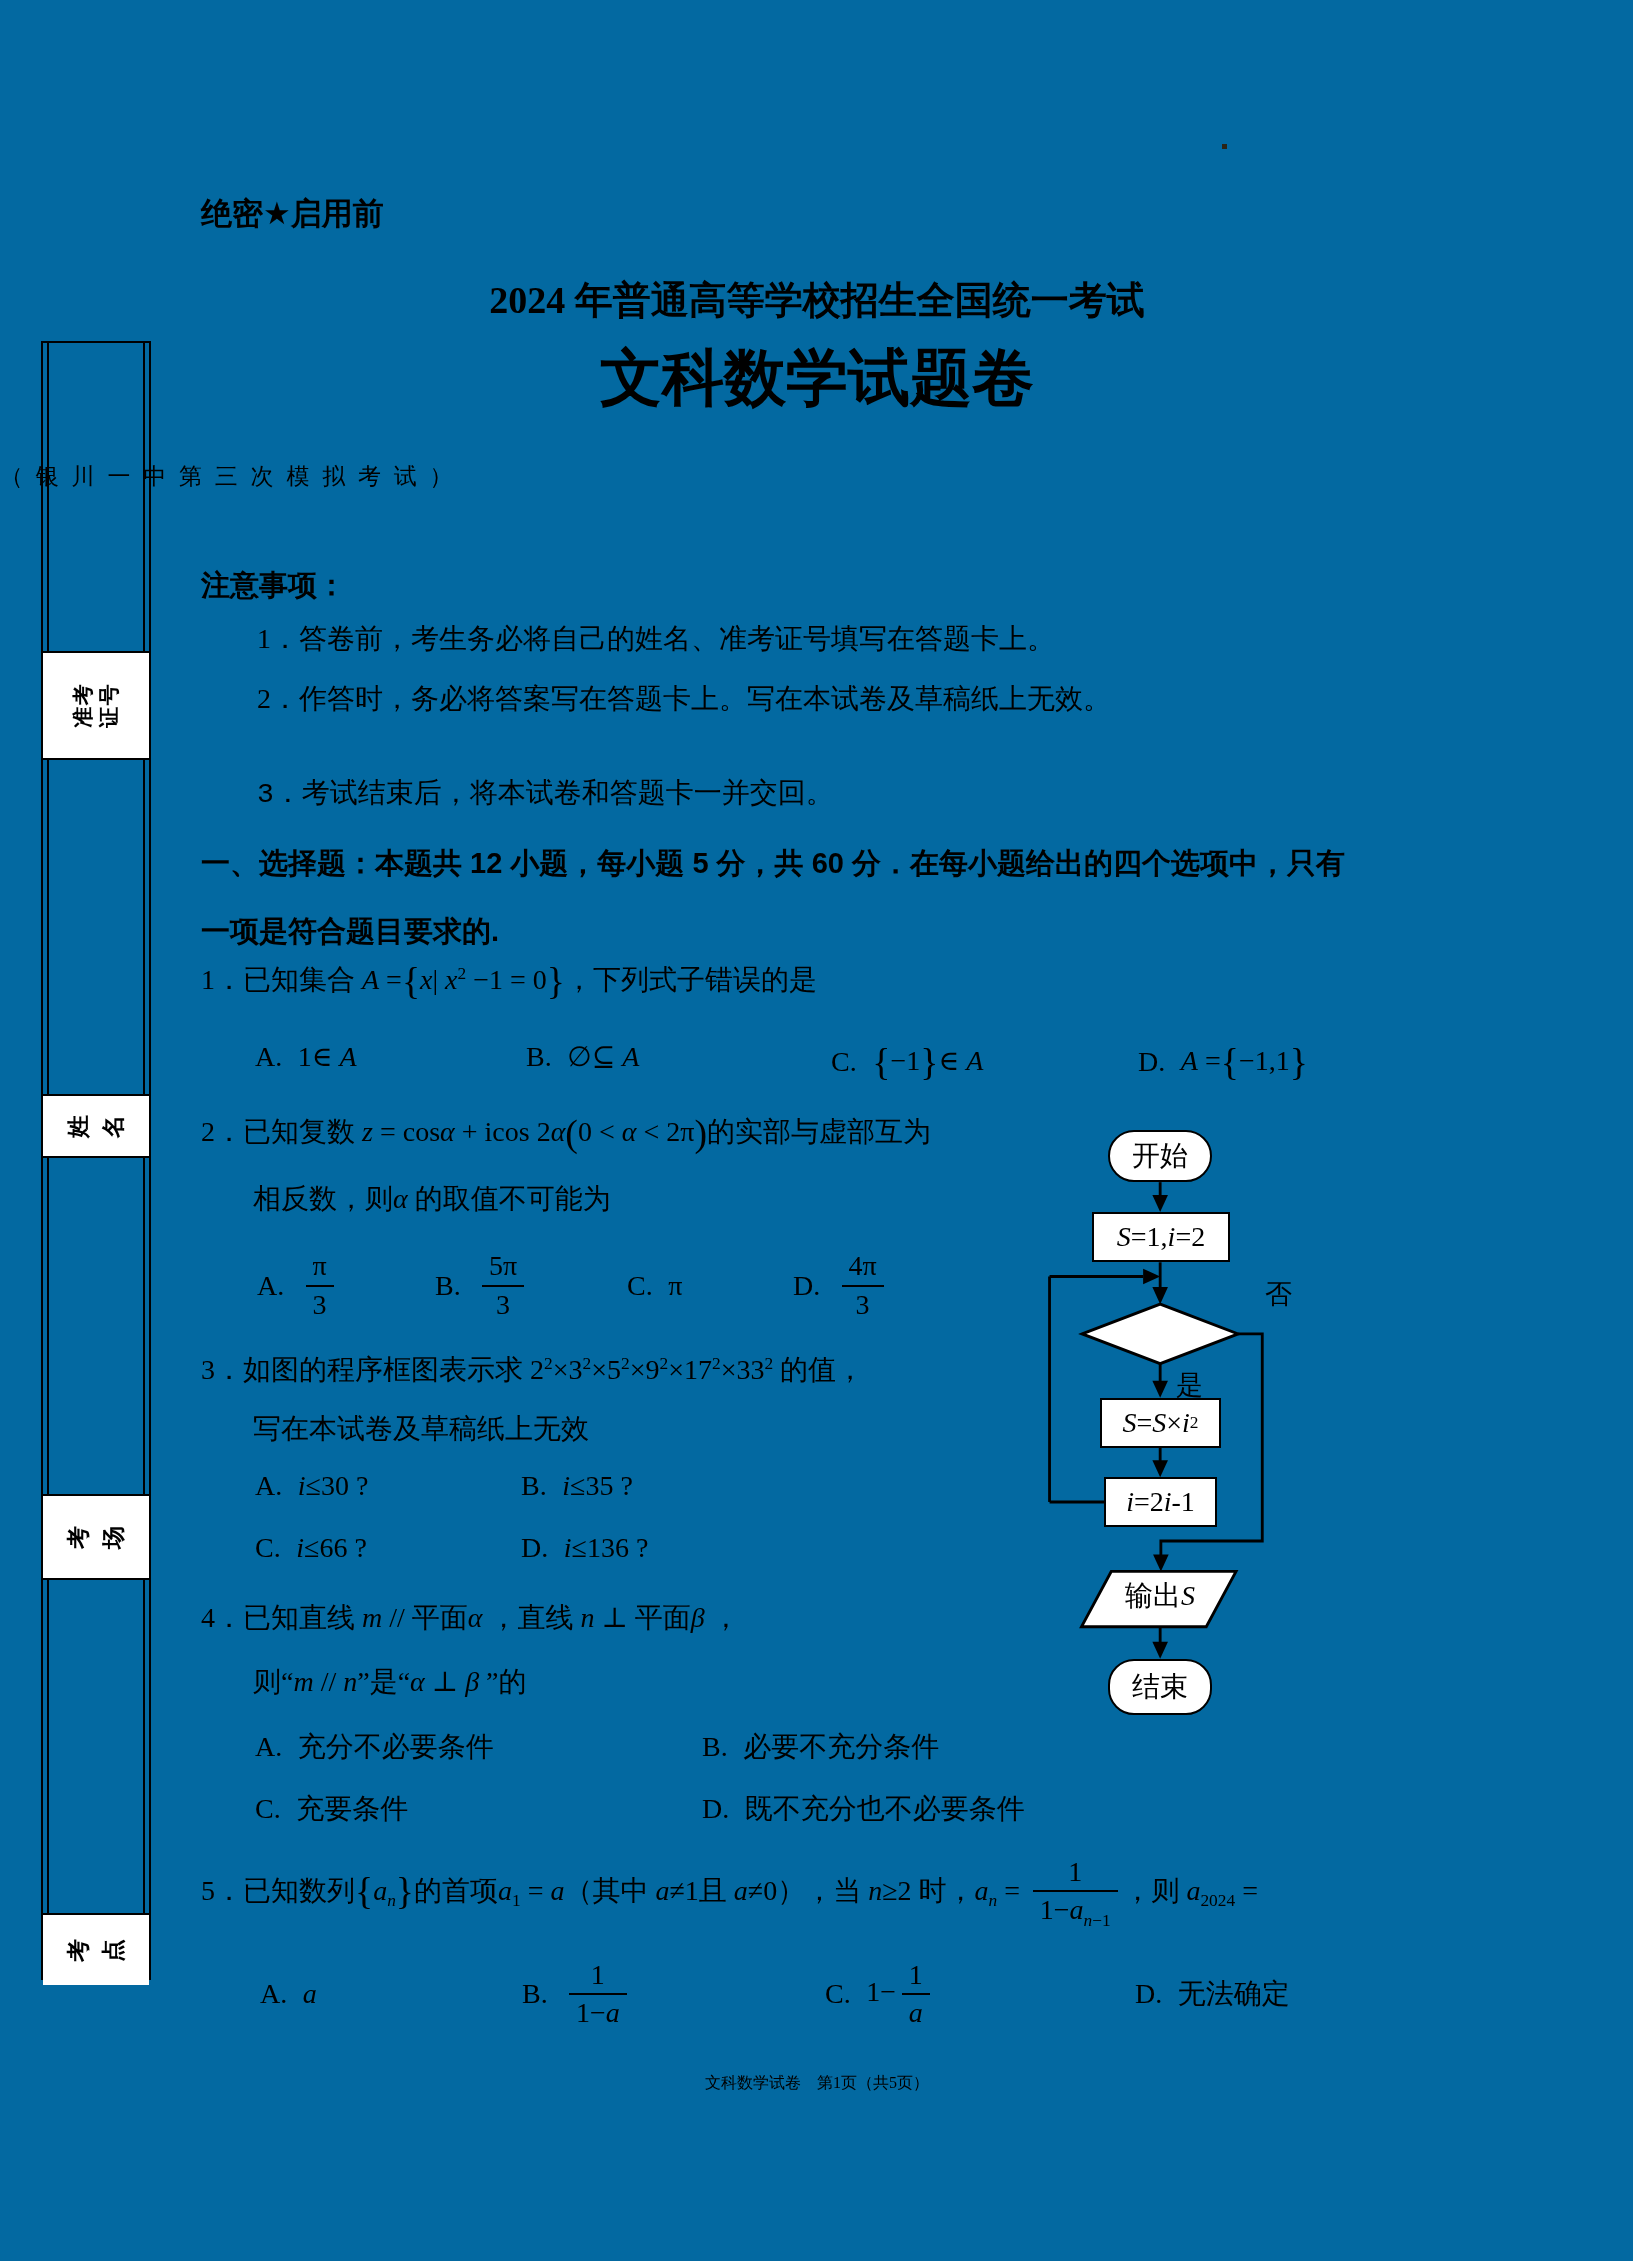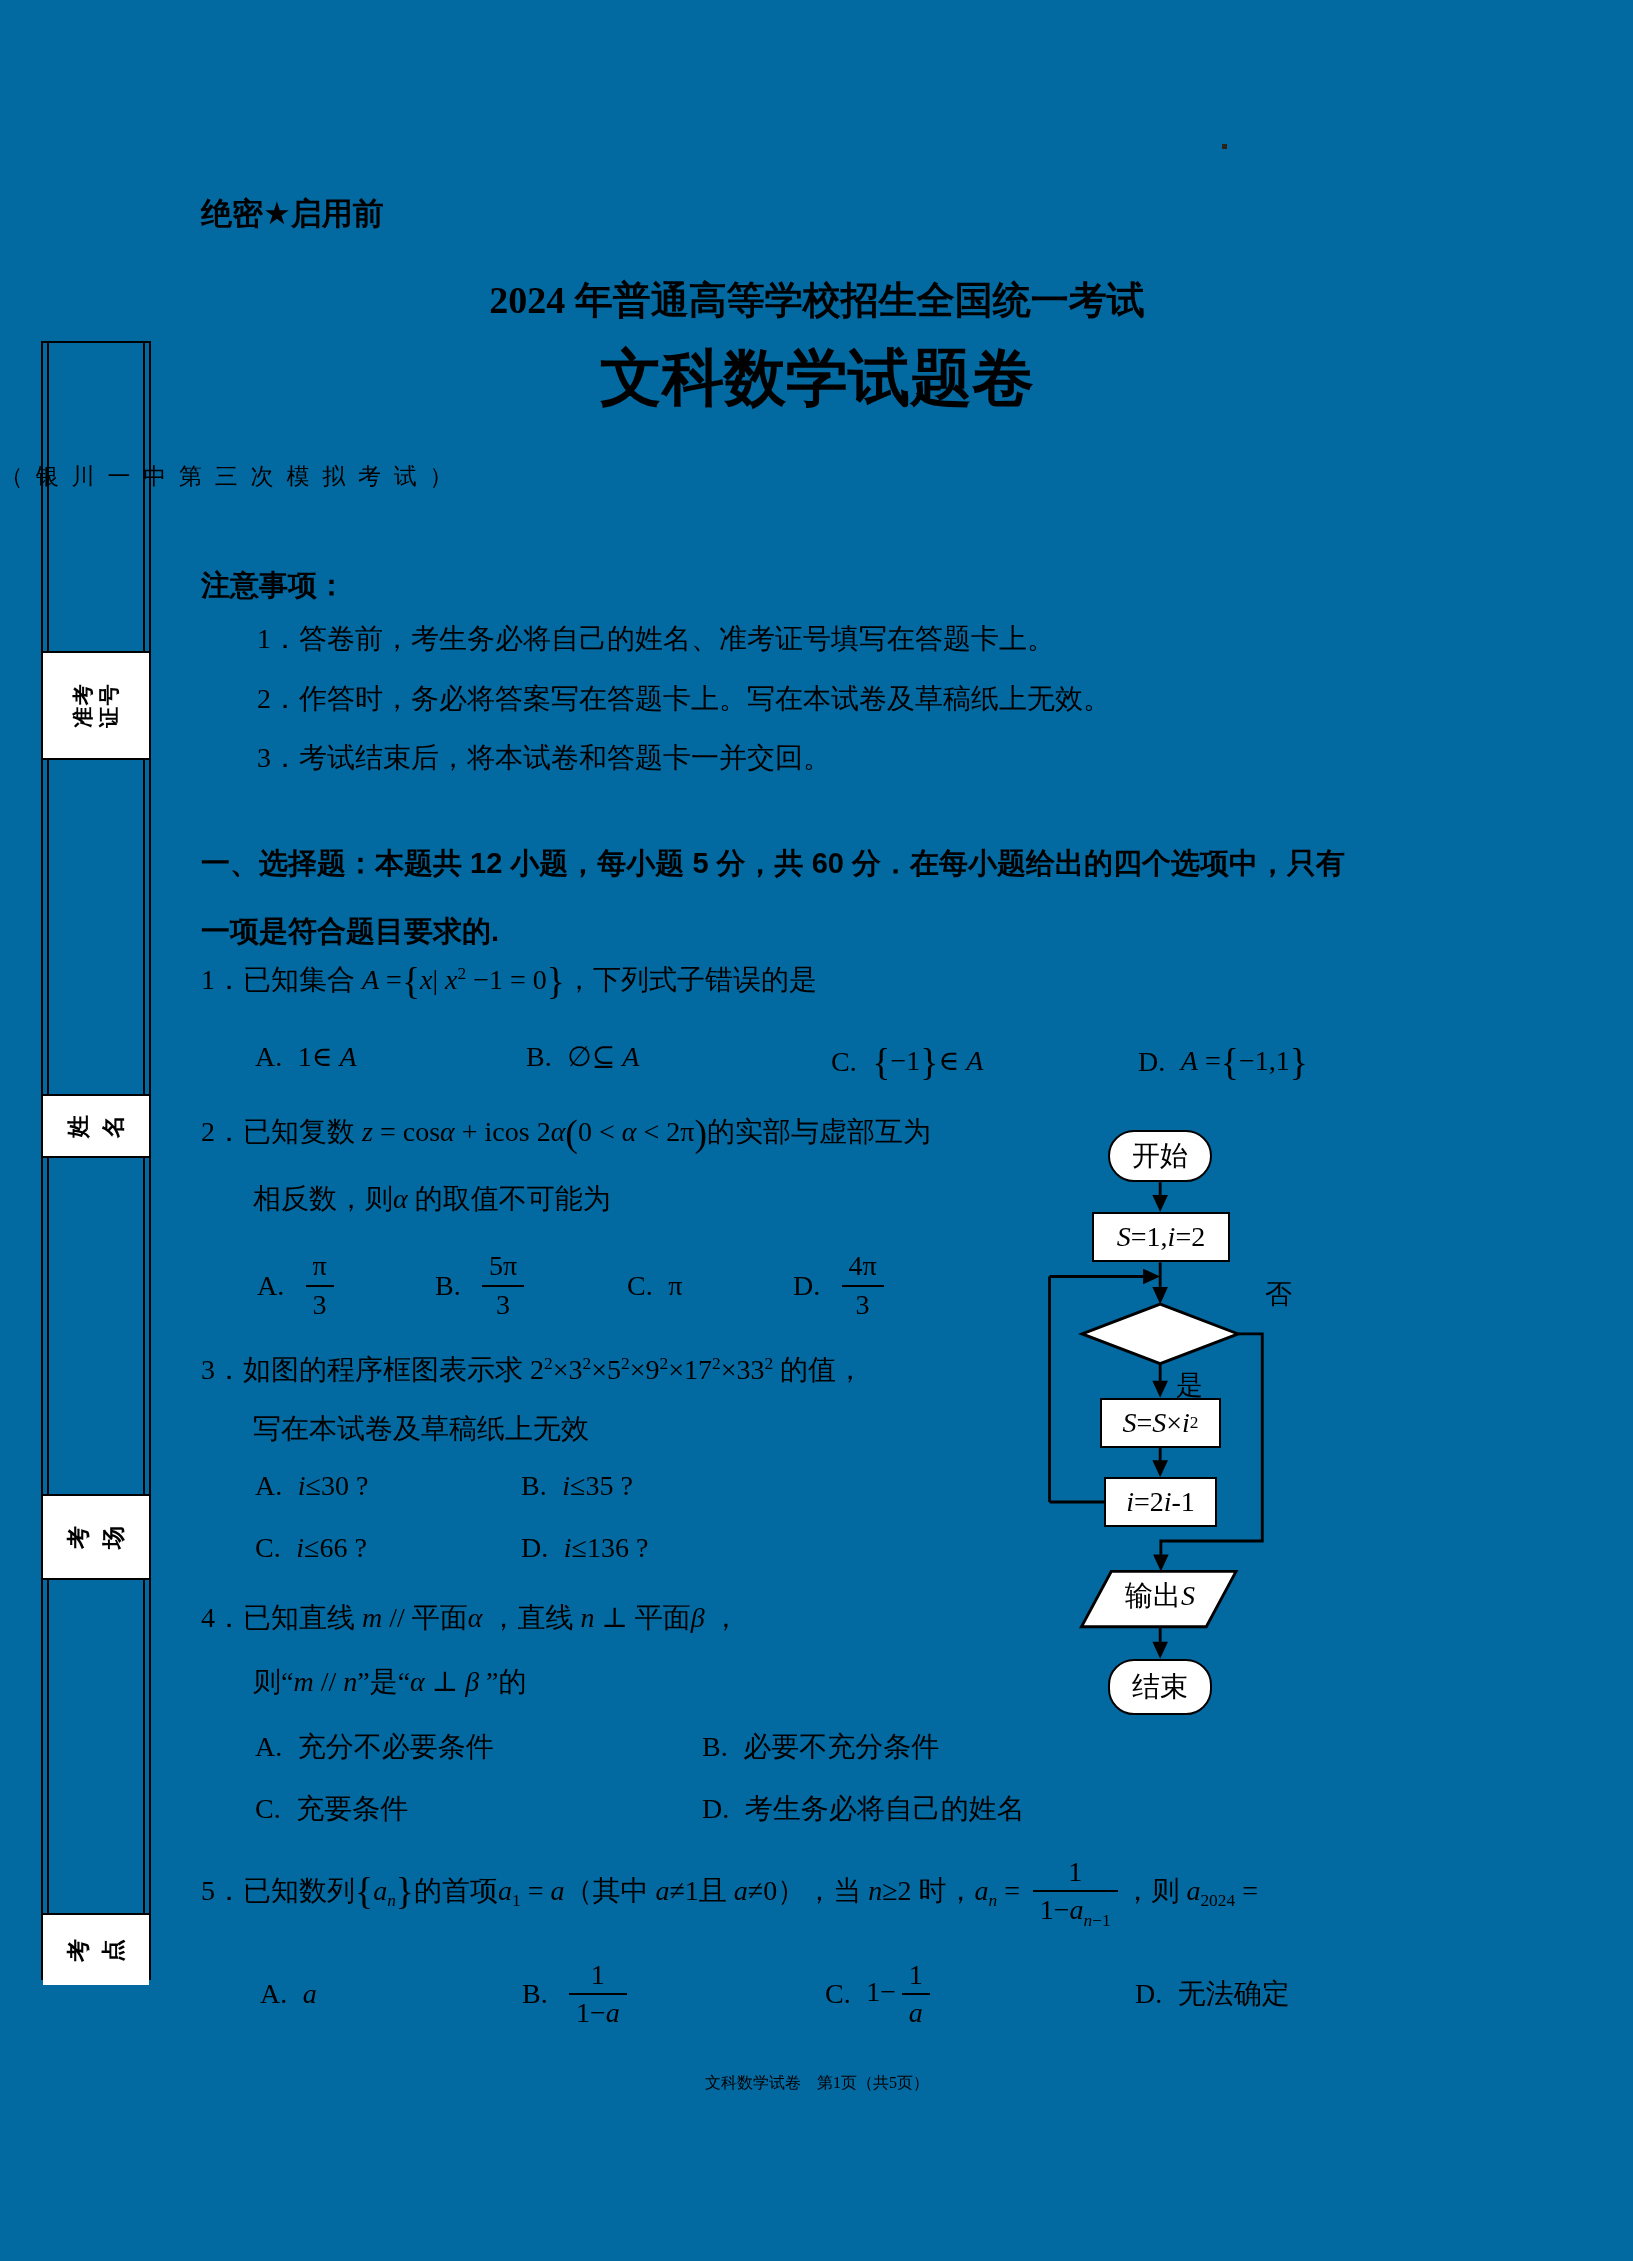--- a/index.html
+++ b/index.html
@@ -34,21 +34,21 @@
   .sb-kc   { top:1151px; height:82px; }
   .sb-kd   { top:1570px; height:70px; border-bottom:none; }
   .rot-block { transform:rotate(-90deg); font-size:21px; line-height:1.25; text-align:center; font-weight:bold; }
   .rb-line { display:block; letter-spacing:1.4px; }
   .sb-pair { display:flex; gap:12.8px; }
   .rot-char { display:inline-block; transform:rotate(-90deg); font-size:23px; font-weight:bold; }
 
   
   .notice-h { position:absolute; left:201px; top:566px; font-size:29px; font-weight:bold; }
   .n-item { position:absolute; left:257px; font-size:28px; }
-  .n1 { top:620px; } .n2 { top:680px; } .n3 { top:739px; }
+  .n1 { top:620px; } .n2 { top:680px; } .n3 { top:774px;font-family:Liberation Mono, monospace; }
 
   
   .sec { position:absolute; left:201px; font-size:29px; font-weight:bold; }
   .sec1 { top:844px; } .sec2 { top:912px; }
   .stem { position:absolute; font-size:28px; white-space:nowrap; }
   .q1-stem { left:201px; top:959px; }
   .q2-s1 { left:201px; top:1111px;text-align:center; }
   .q2-s2 { left:253px; top:1180px; }
   .q3-s1 { left:201px; top:1351px; }
   .q3-s2 { left:253px; top:1410px; }
@@ -206,21 +206,21 @@
   <div class="opt q4oB">
       <span class="olabel">B.</span>
       <span>必要不充分条件</span>
     </div>
   <div class="opt q4oC">
       <span class="olabel">C.</span>
       <span>充要条件</span>
     </div>
   <div class="opt q4oD">
       <span class="olabel">D.</span>
-      <span>考生务必将自己的姓名</span>
+      <span>既不充分也不必要条件</span>
     </div>
 
   <div class="stem q5-stem">
       <span>5．已知数列<span class="br">{</span><i>a</i><sub><i>n</i></sub><span class="br">}</span>的首项<i>a</i><sub>1</sub> = <i>a</i>（其中 <i>a</i>≠1且 <i>a</i>≠0），当 <i>n</i>≥2 时，<i>a</i><sub><i>n</i></sub> = <span class="fr"><span class="fn">1</span><span class="fd">1−<i>a</i><sub><i>n</i>−1</sub></span></span>，则 <i>a</i><sub>2024</sub> =</span>
     </div>
   <div class="opt q5o q5oA">
       <span class="olabel">A.</span>
       <span><i>a</i></span>
     </div>
   <div class="opt q5o q5oB">

